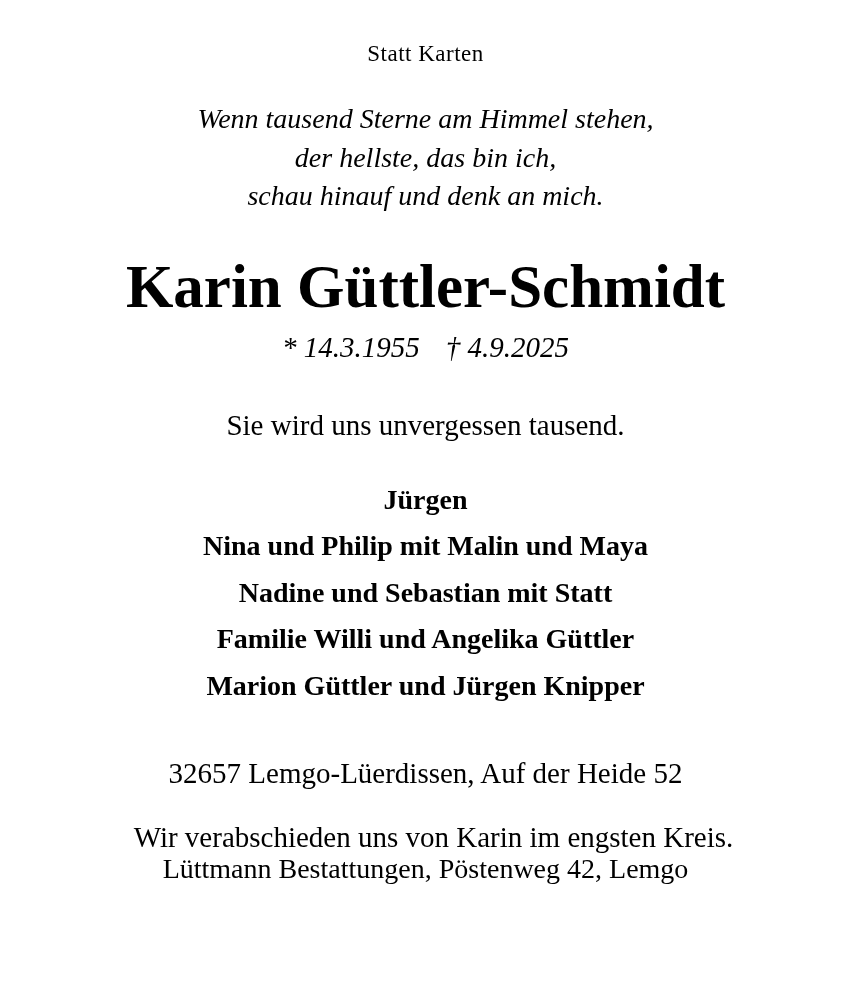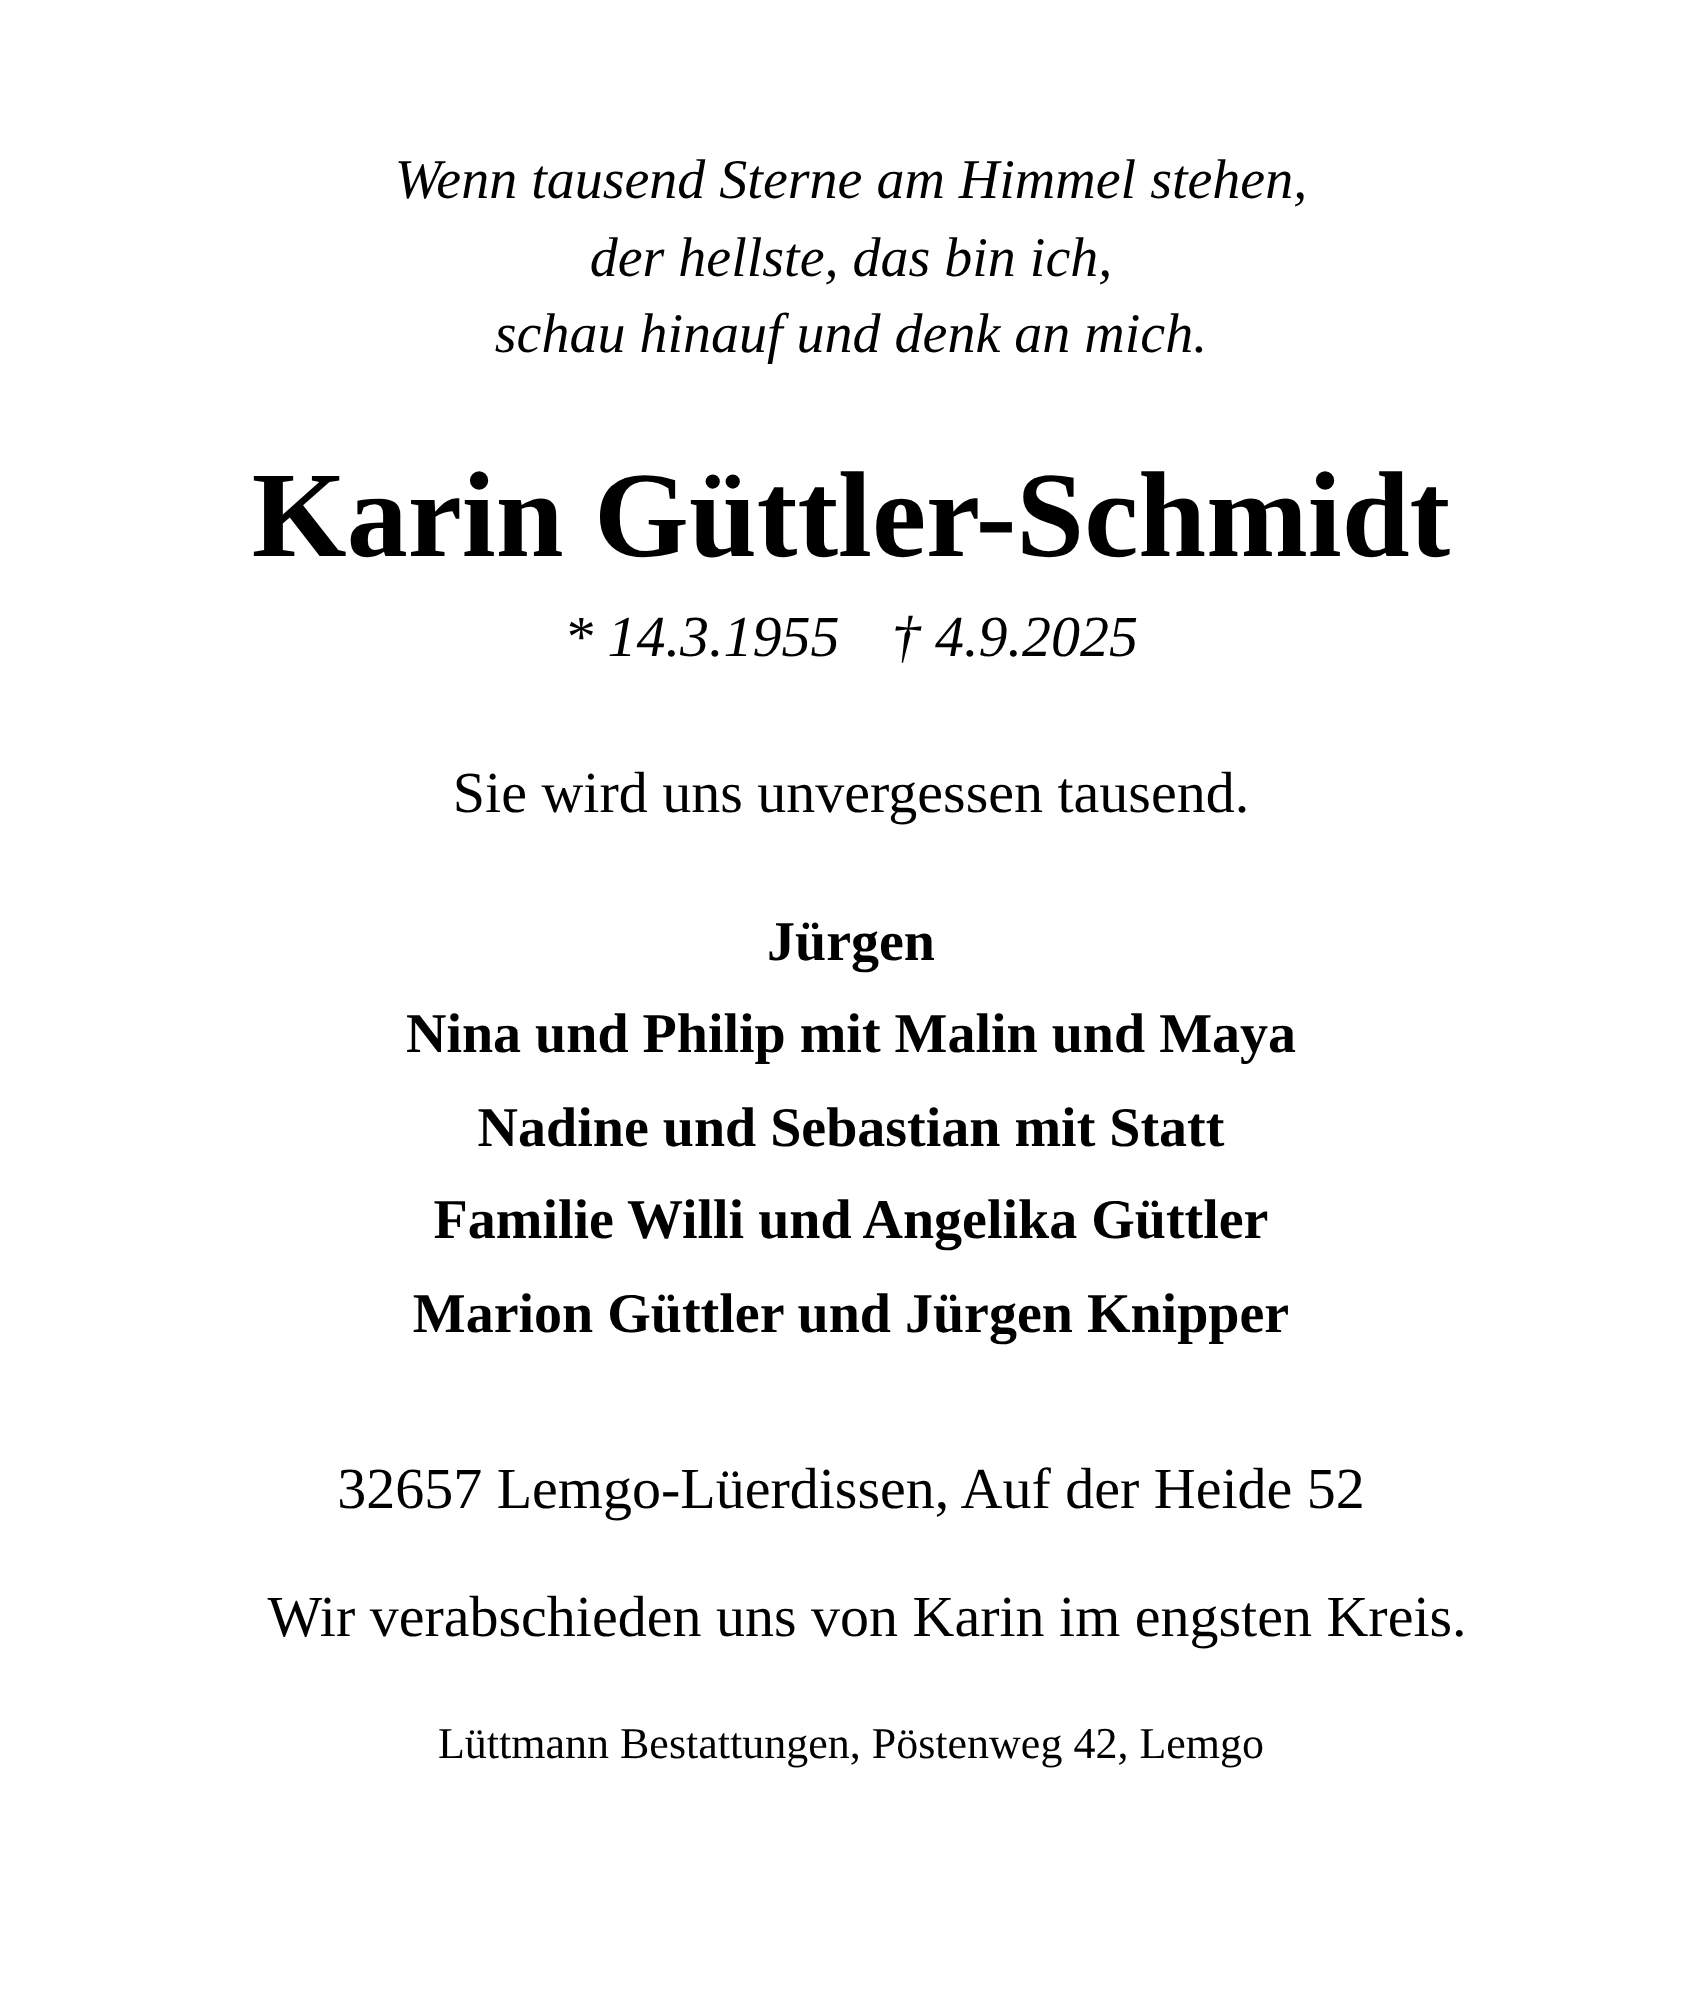--- a/index.html
+++ b/index.html
@@ -69,30 +69,30 @@
     font-size: 29px;
     line-height: 36px;
   }
   .farewell-line {
     margin-top: 28px;
     font-size: 29px;
     line-height: 36px;
     margin-left: 16px;
   }
   .funeral-home-line {
-    margin-top: 31px;
-    font-size: 22px;
+    font-size: 28px;
     line-height: 28px;
   }
 </style>
 </head>
 <body>
 
 <div class="notice">
 
+  <div class="header-line">Statt Karten</div>
 
   <div class="poem">
     <div>Wenn tausend Sterne am Himmel stehen,</div>
     <div>der hellste, das bin ich,</div>
     <div>schau hinauf und denk an mich.</div>
   </div>
 
   <div class="deceased-name">Karin Güttler-Schmidt</div>
 
   <div class="dates-row">

